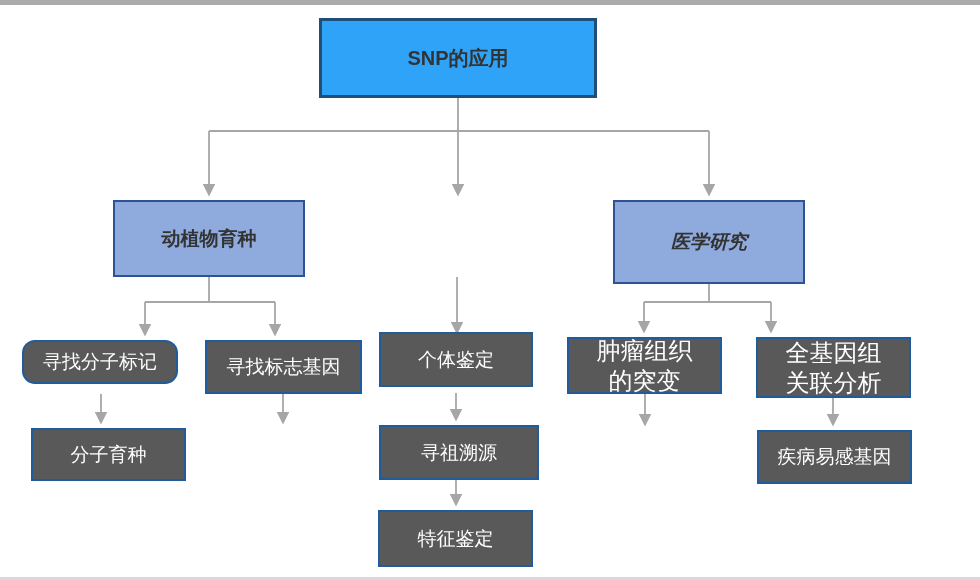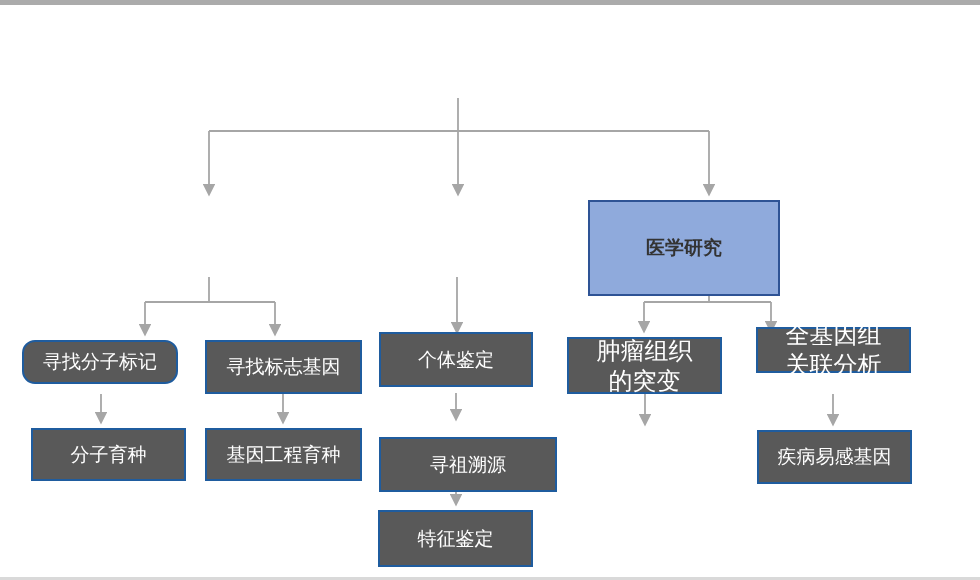--- a/index.html
+++ b/index.html
@@ -50,31 +50,31 @@
     background: #595959;
     border: 2.5px solid #1f5c9e;
     color: #ffffff;
     font-weight: 400;
     font-size: 19px;
   }
   .node.leaf.twoline { font-size: 24px; }
 
   .n-breeding  { left: 113px; top: 200px; width: 192px; height: 77px; }
   .n-forensic  { left: 362px; top: 200px; width: 191px; height: 77px; }
-  .n-medical   { left: 588px; top: 200px; width: 192px; height: 96px; }
+  .n-medical   { left: 613px; top: 200px; width: 192px; height: 84px; font-style: italic; }
 
   .n-molmarker { left: 22px;  top: 340px; width: 156px; height: 44px; border-radius: 13px; }
   .n-markgene  { left: 205px; top: 340px; width: 157px; height: 54px; }
   .n-individ   { left: 379px; top: 332px; width: 154px; height: 55px; }
   .n-tumormut  { left: 567px; top: 337px; width: 155px; height: 57px; }
-  .n-gwas      { left: 756px; top: 327px; width: 155px; height: 46px; }
+  .n-gwas      { left: 756px; top: 337px; width: 155px; height: 61px; }
 
   .n-molbreed  { left: 23px;  top: 428px; width: 155px; height: 53px; margin-left: 8px; }
   .n-genebreed { left: 205px; top: 428px; width: 157px; height: 53px; }
-  .n-ancestry  { left: 379px; top: 425px; width: 178px; height: 55px; margin-top: 12px; }
+  .n-ancestry  { left: 379px; top: 425px; width: 160px; height: 55px; }
   .n-tumorgene { left: 567px; top: 430px; width: 155px; height: 54px; }
   .n-disgene   { left: 757px; top: 430px; width: 155px; height: 54px; }
 
   .n-trait     { left: 378px; top: 510px; width: 155px; height: 57px; }
 </style>
 </head>
 <body>
 
 <div class="stage">
 
@@ -110,31 +110,32 @@
       <path d="M101,394 V422" marker-end="url(#arrow)"></path>
       <path d="M283,394 V422" marker-end="url(#arrow)"></path>
       <path d="M456,393 V419" marker-end="url(#arrow)"></path>
       <path d="M645,394 V424" marker-end="url(#arrow)"></path>
       <path d="M833,394 V424" marker-end="url(#arrow)"></path>
 
       <path d="M456,480 V504" marker-end="url(#arrow)"></path>
     </g>
   </svg>
 
+  <div class="node root">SNP的应用</div>
 
+  <div class="node branch n-breeding">动植物育种</div>
   <div class="node branch n-medical">医学研究</div>
 
   <div class="node leaf n-molmarker">寻找分子标记</div>
   <div class="node leaf n-markgene">寻找标志基因</div>
   <div class="node leaf n-individ">个体鉴定</div>
   <div class="node leaf twoline n-tumormut">肿瘤组织
 的突变</div>
   <div class="node leaf twoline n-gwas">全基因组
 关联分析</div>
 
   <div class="node leaf n-molbreed">分子育种</div>
-  <div class="node leaf n-genebreed">基因工程育种</div>
   <div class="node leaf n-ancestry">寻祖溯源</div>
   <div class="node leaf n-disgene">疾病易感基因</div>
 
   <div class="node leaf n-trait">特征鉴定</div>
 
 </div>
 
 </body></html>

